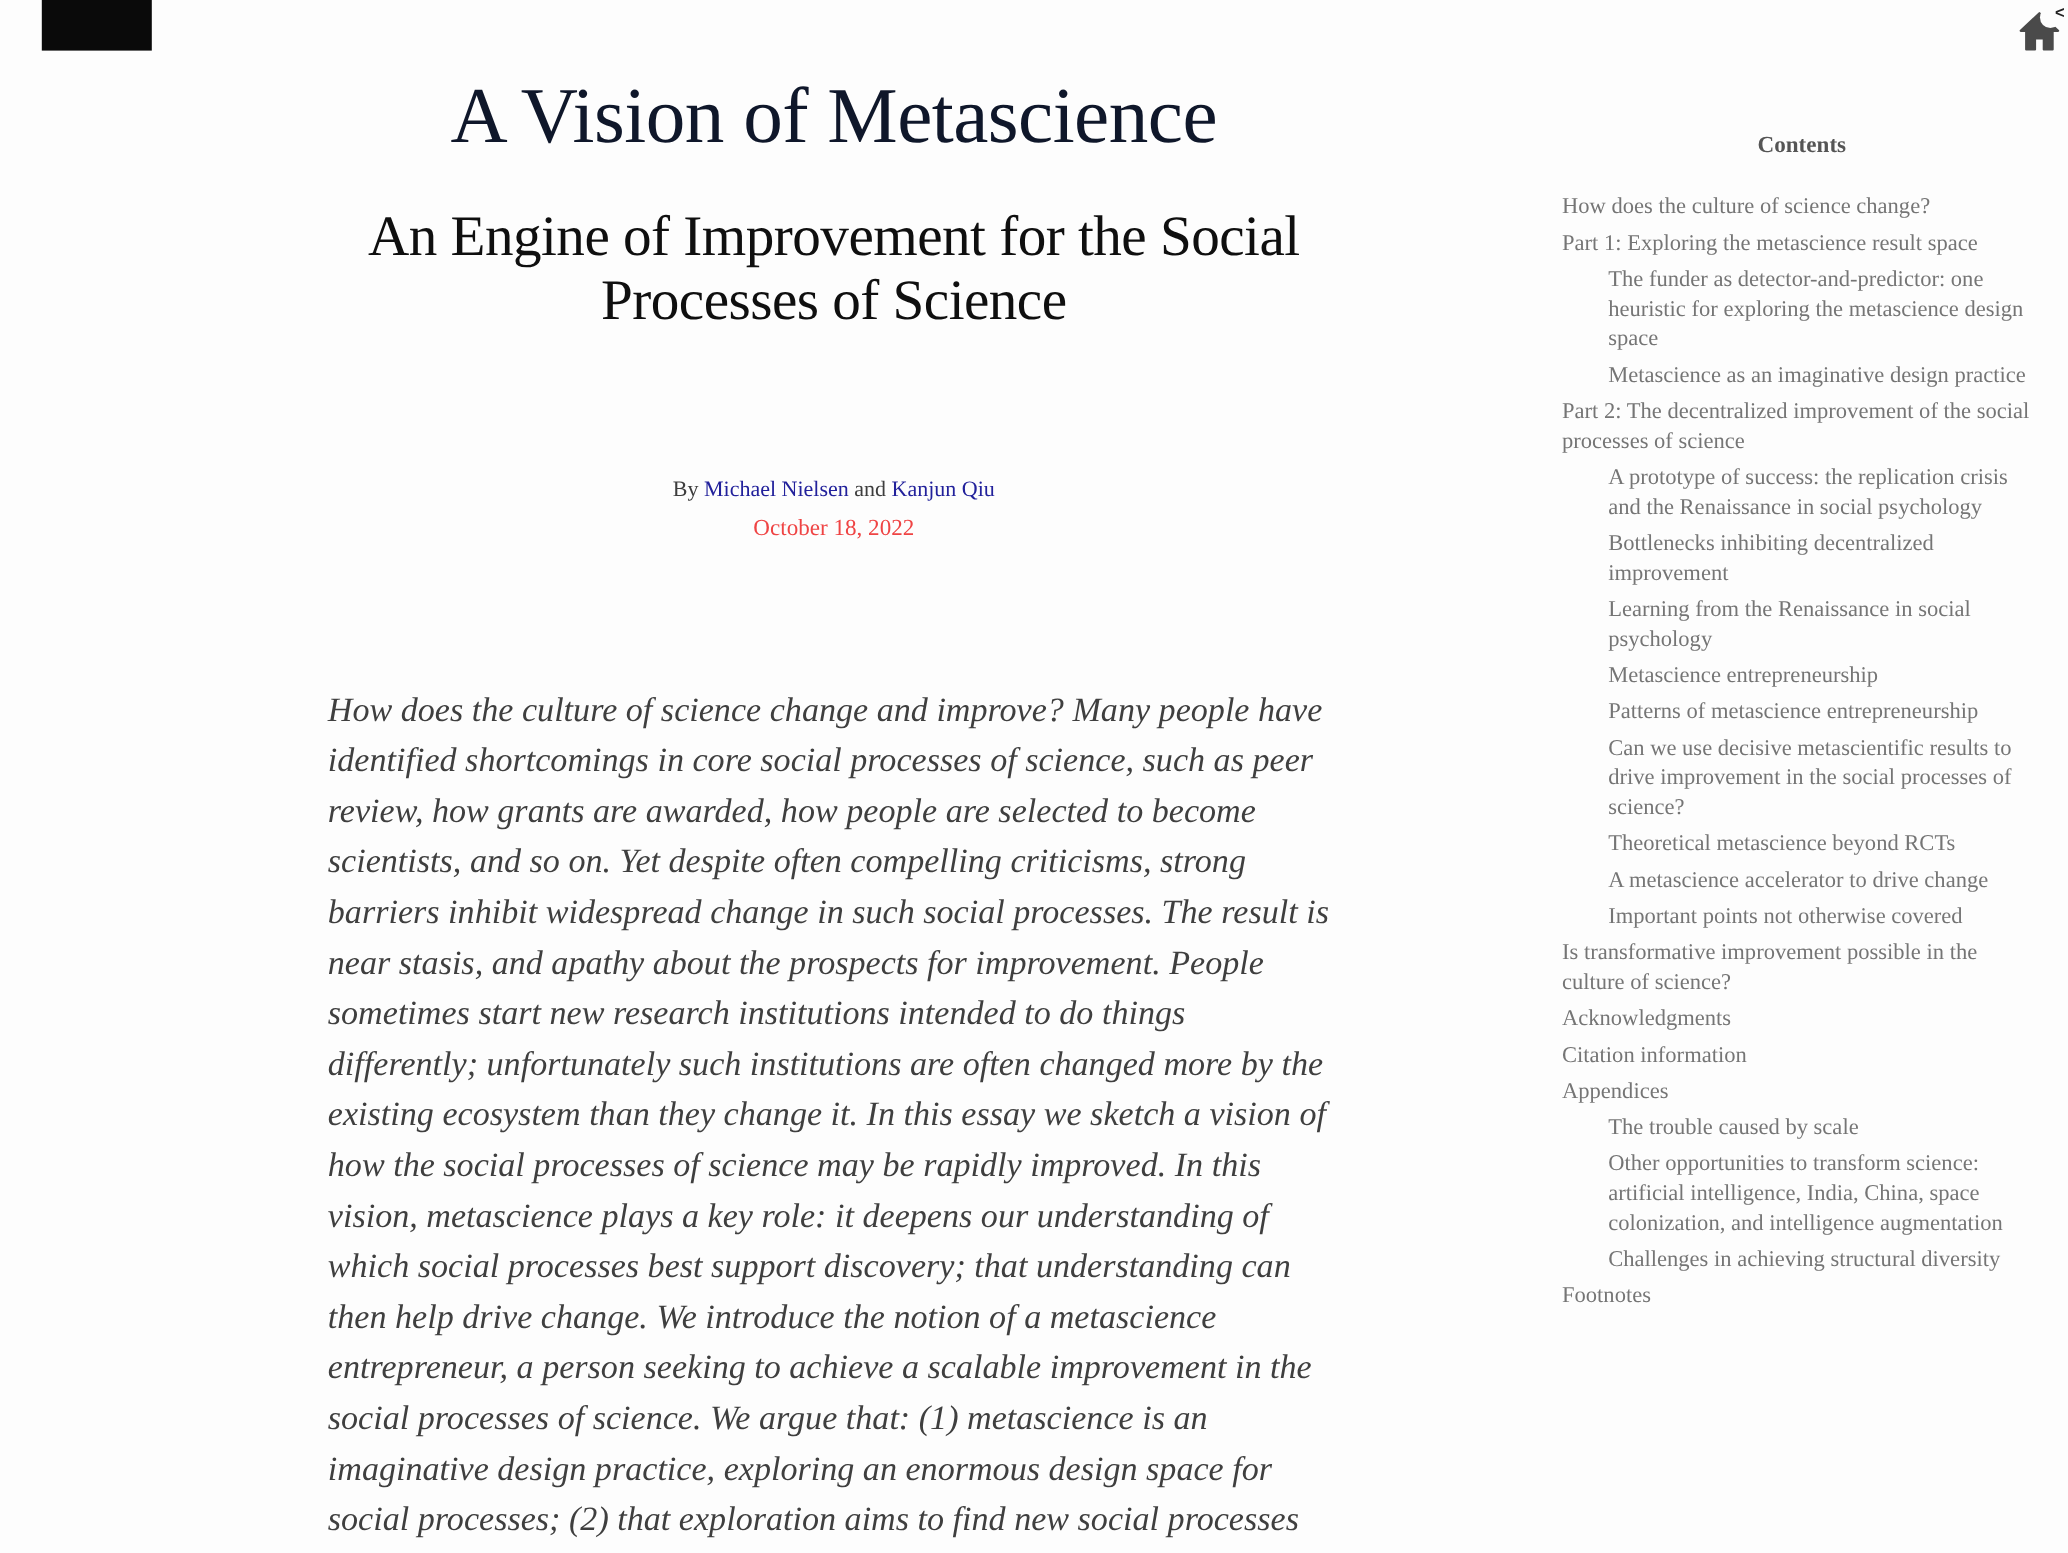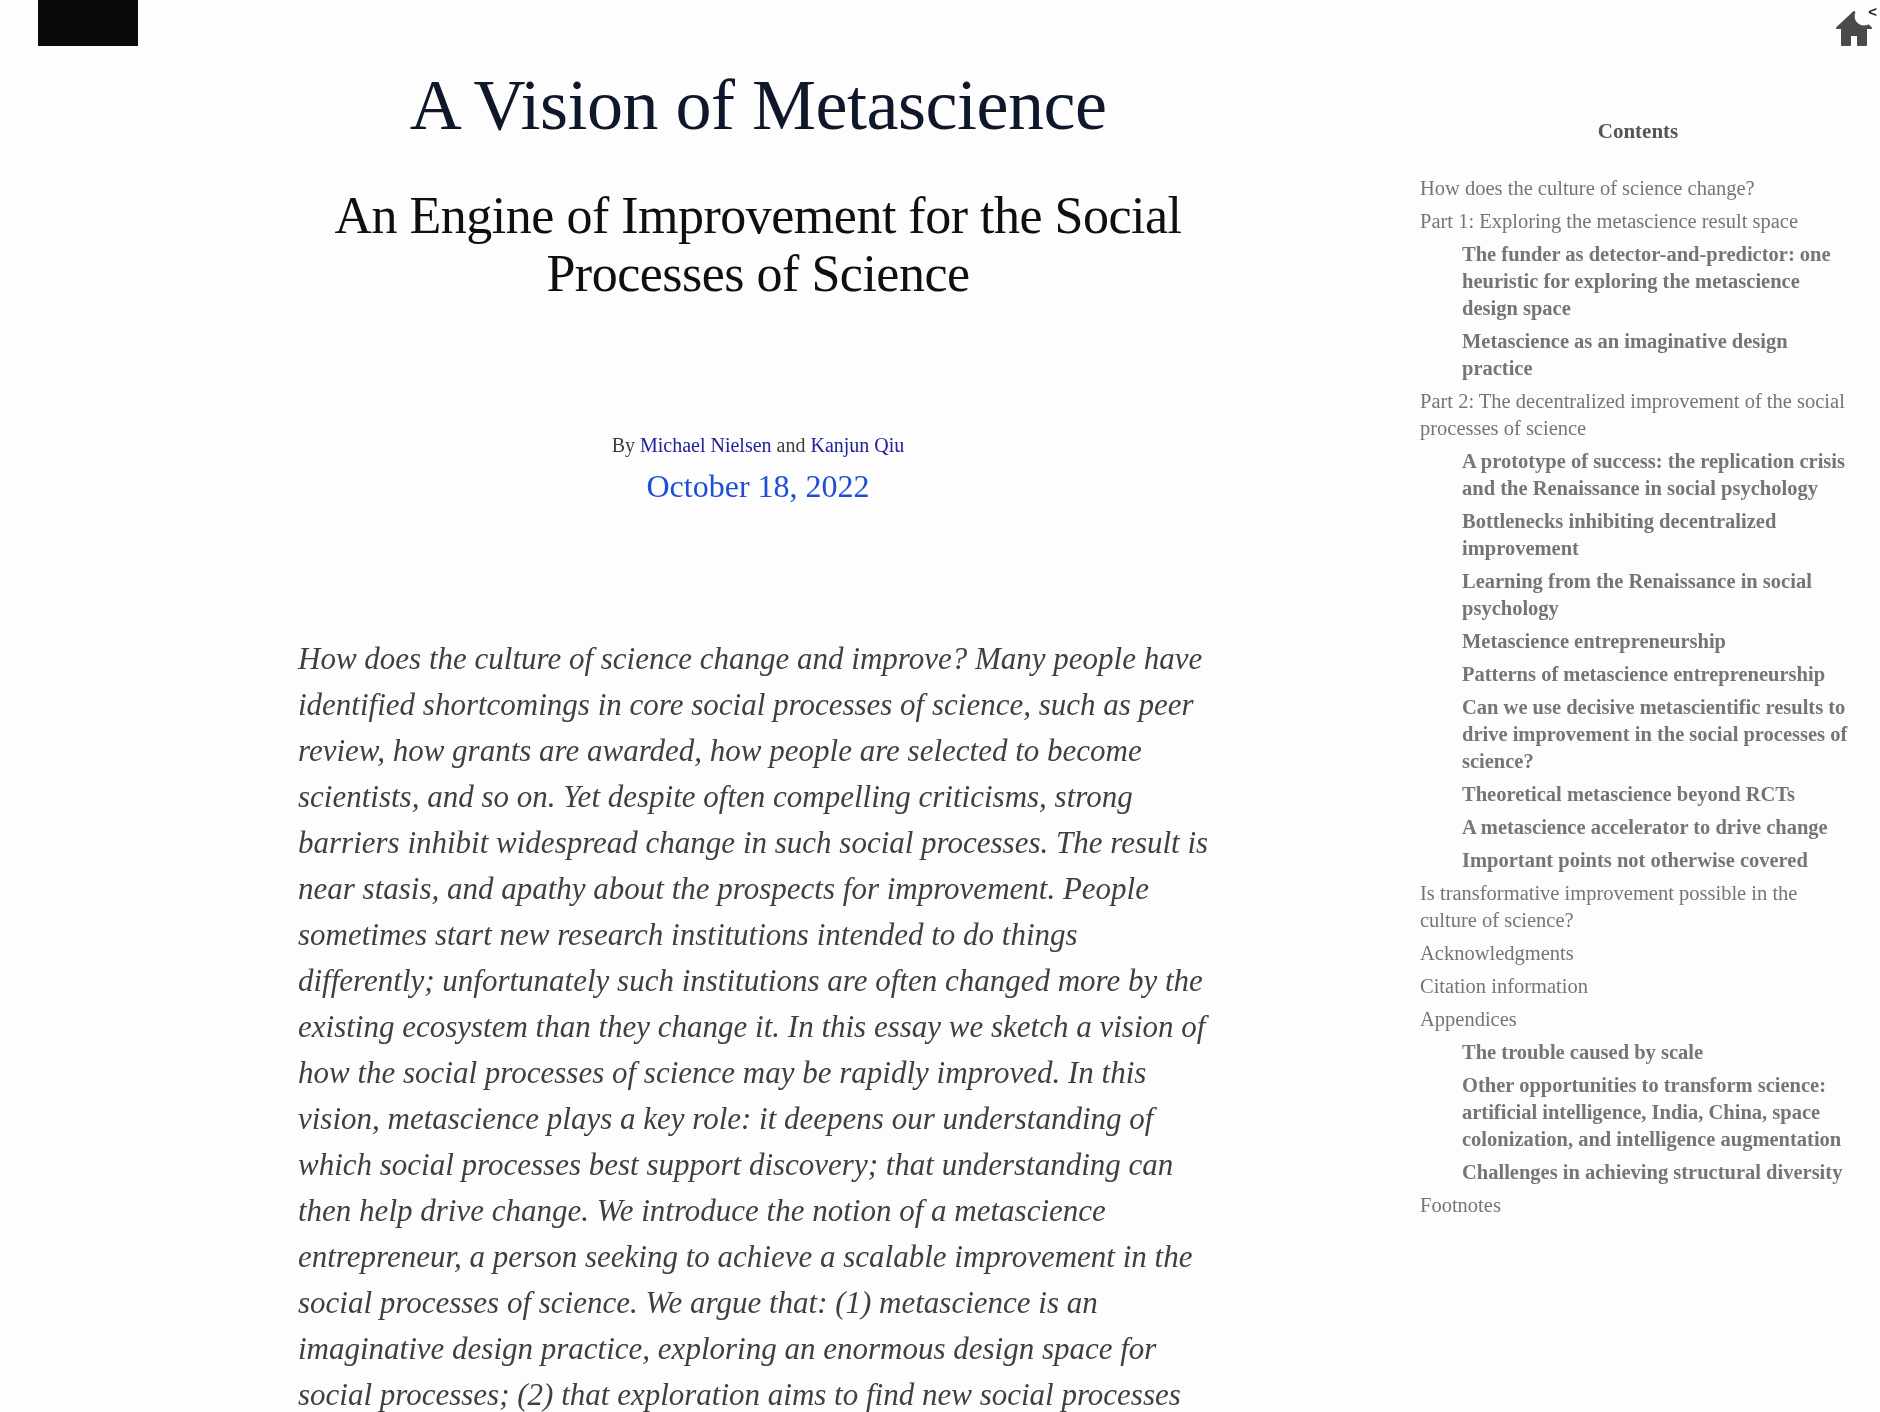--- a/index.html
+++ b/index.html
@@ -64,22 +64,22 @@
     text-align: center;
     line-height: 1.2;
   }
   .byline a {
     color: var(--link-color, #22219b);
     text-decoration: none;
     cursor: pointer;
   }
   .date {
     margin: 10px 0 0 0;
-    font-size: 32px;
-    color: #1d4ed8;
+    font-size: 21px;
+    color: #ef4444;
     text-align: center;
     line-height: 1.2;
   }
   .abstract {
     margin: 130px 0 0 0;
     font-size: 31px;
     font-style: italic;
     line-height: 46px;
     color: var(--body-color, #3f3f3f);
     text-align: left;
@@ -97,21 +97,21 @@
     text-align: center;
     line-height: 27px;
     margin-bottom: 30px;
   }
   .toc-item {
     font-size: 20.5px;
     line-height: 27px;
     margin-bottom: 6px;
     cursor: pointer;
   }
-  .toc-item.level-2 { padding-left: 42px; font-weight: bold; }
+  .toc-item.level-2 { padding-left: 42px; }
 </style>
 </head>
 <body>
 
 <div class="page">
 
   <div class="black-rect"></div>
 
   <div class="home">
     <svg width="42" height="44" viewBox="0 0 42 42">

